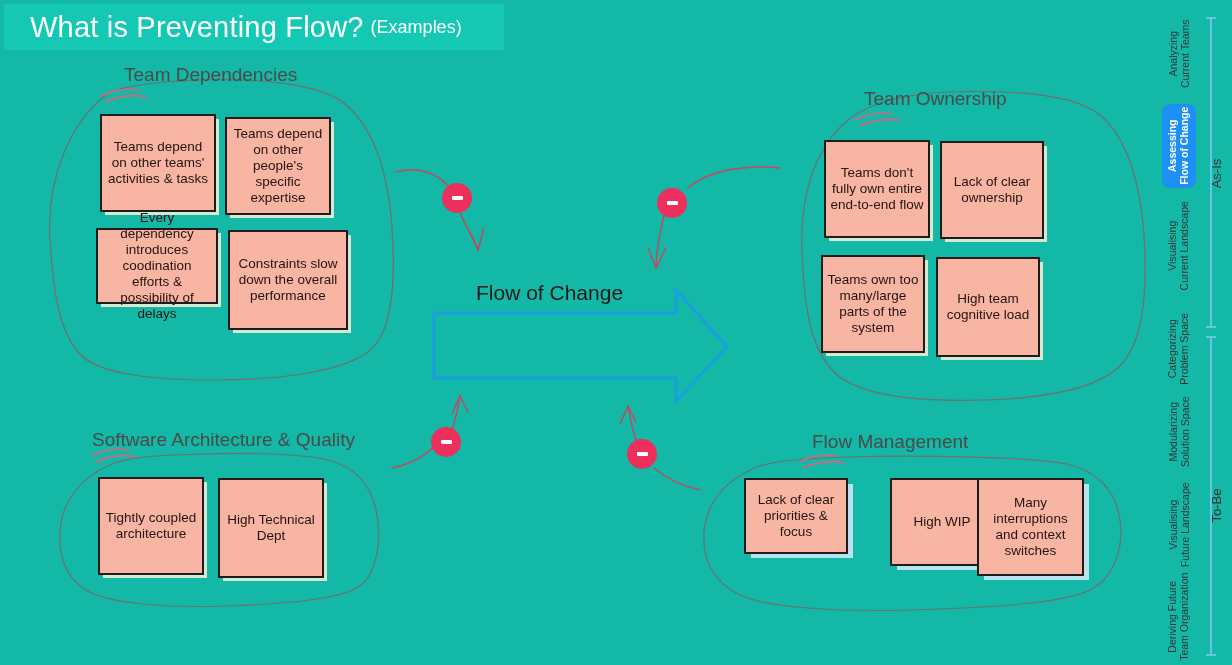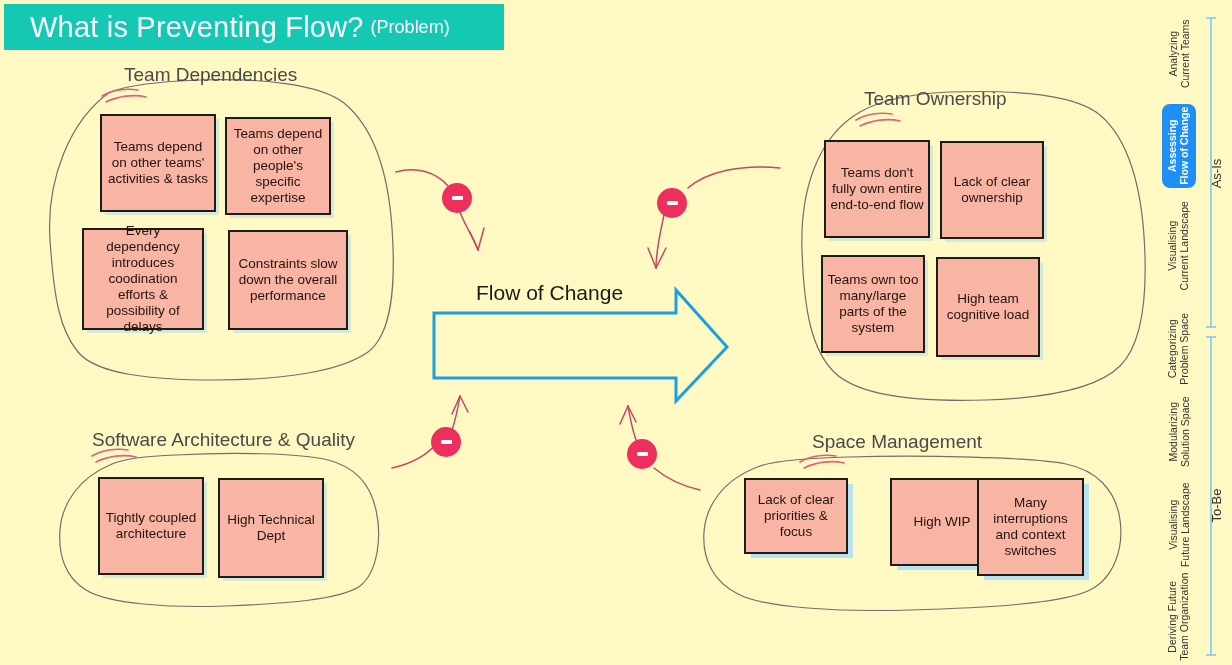--- a/index.html
+++ b/index.html
@@ -7,21 +7,21 @@
     padding: 0;
     background: #ffffff;
   }
   body {
     font-family: "Liberation Sans", sans-serif;
   }
   #stage {
     position: relative;
     width: 1232px;
     height: 665px;
-    background: #fef9c3;
+    background: #14b8a6;
     overflow: hidden;
   }
 
   
   #title-banner {
     position: absolute;
     left: 4px;
     top: 4px;
     width: 500px;
     height: 46px;
@@ -158,21 +158,21 @@
     color: #333333;
   }
 </style>
 </head>
 <body>
 
 <div id="stage">
 
   <div id="title-banner">
     <span class="main-title">What is Preventing Flow?</span>
-    <span class="sub-title">(Problem)</span>
+    <span class="sub-title">(Examples)</span>
   </div>
 
   <svg class="layer" viewBox="0 0 1232 665">
 
     <path d="M110,92 C70,120 46,180 50,240 C54,300 60,330 78,352 C96,374 150,380 215,380
              C280,380 340,372 368,352 C392,334 396,286 392,228 C388,170 372,126 344,103
              C320,84 260,78 200,80 C170,81 132,84 110,92 Z" fill="none" stroke="#6f6f6f" stroke-width="1.2" stroke-linecap="round"></path>
 
     <path d="M860,112 C818,136 800,190 802,250 C804,312 812,350 834,372 C858,396 920,402 985,400
              C1048,398 1098,388 1120,366 C1142,344 1148,296 1144,236 C1140,176 1124,132 1096,112
@@ -223,29 +223,29 @@
       <path d="M628,406 L620,424"></path>
       <path d="M628,406 L636,422"></path>
     </g>
 
     <path d="M434,313 L676,313 L676,290 L727,347 L676,401 L676,378 L434,378 Z" fill="none" stroke="#1a9fe0" stroke-width="3"></path>
   </svg>
 
   <div class="cluster-title" style="left:124px; top:64px;text-align:center;">Team Dependencies</div>
   <div class="cluster-title" style="left:855px; top:88px;margin-left:9px;">Team Ownership</div>
   <div class="cluster-title" style="left:92px; top:429px;">Software Architecture &amp; Quality</div>
-  <div class="cluster-title" style="left:812px; top:431px;">Space Management</div>
+  <div class="cluster-title" style="left:812px; top:431px;">Flow Management</div>
 
   <div class="note" style="left:100px; top:114px; width:116px; height:98px;">
     <span>Teams depend on other teams' activities &amp; tasks</span>
   </div>
   <div class="note" style="left:225px; top:117px; width:106px; height:98px;">
     <span>Teams depend on other people's specific expertise</span>
   </div>
-  <div class="note" style="left:82px; top:228px; width:122px; height:102px;">
+  <div class="note" style="left:96px; top:228px; width:122px; height:76px;">
     <span>Every dependency introduces coodination efforts &amp; possibility of delays</span>
   </div>
   <div class="note" style="left:228px; top:230px; width:120px; height:100px;">
     <span>Constraints slow down the overall performance</span>
   </div>
 
   <div class="note" style="left:824px; top:140px; width:106px; height:98px;">
     <span>Teams don't fully own entire end-to-end flow</span>
   </div>
   <div class="note" style="left:940px; top:141px; width:104px; height:98px;">

